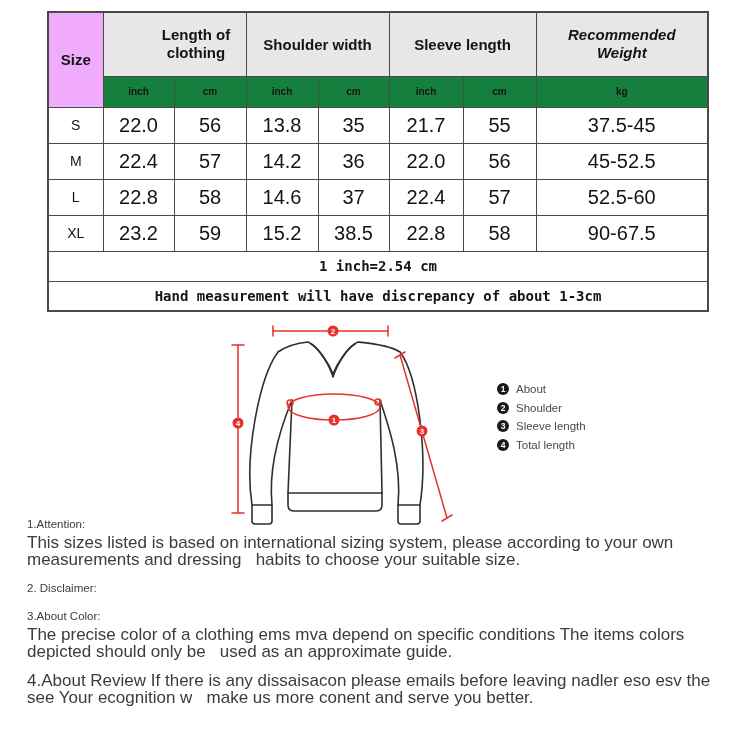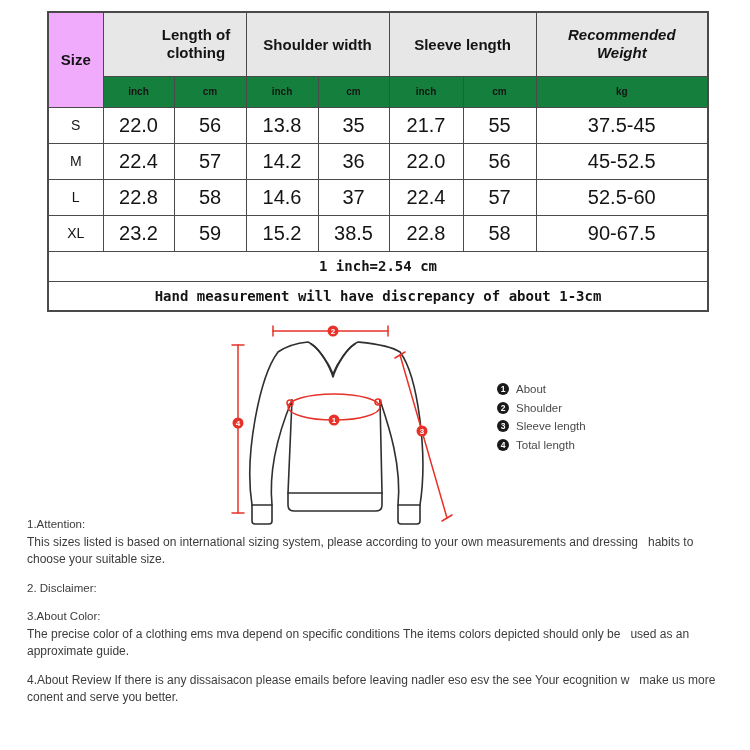--- a/index.html
+++ b/index.html
@@ -44,21 +44,21 @@
     font-size:8.5px;font-weight:bold;display:flex;align-items:center;justify-content:center;
     margin-right:7px;flex:0 0 auto;
   }
   .legend-label{font-size:11.5px;color:#4a4a4a;}
 
   
   .text-block{position:absolute;left:27px;top:516px;width:707px;}
   .section{margin-bottom:11px;}
   .sec-heading{font-size:11.5px;line-height:17.5px;color:#3c3c3c;white-space:pre-wrap;}
   .sec-heading:empty{display:none;}
-  .sec-body{font-size:12px;line-height:17.5px;color:#3c3c3c;white-space:pre-wrap;}
+  .sec-body{font-size:17px;line-height:17.5px;color:#3c3c3c;white-space:pre-wrap;}
 </style>
 </head>
 <body>
 
 <div class="canvas">
 
   <table class="size-table">
     <colgroup>
       <col style="width:55px">
         <col style="width:71px">

